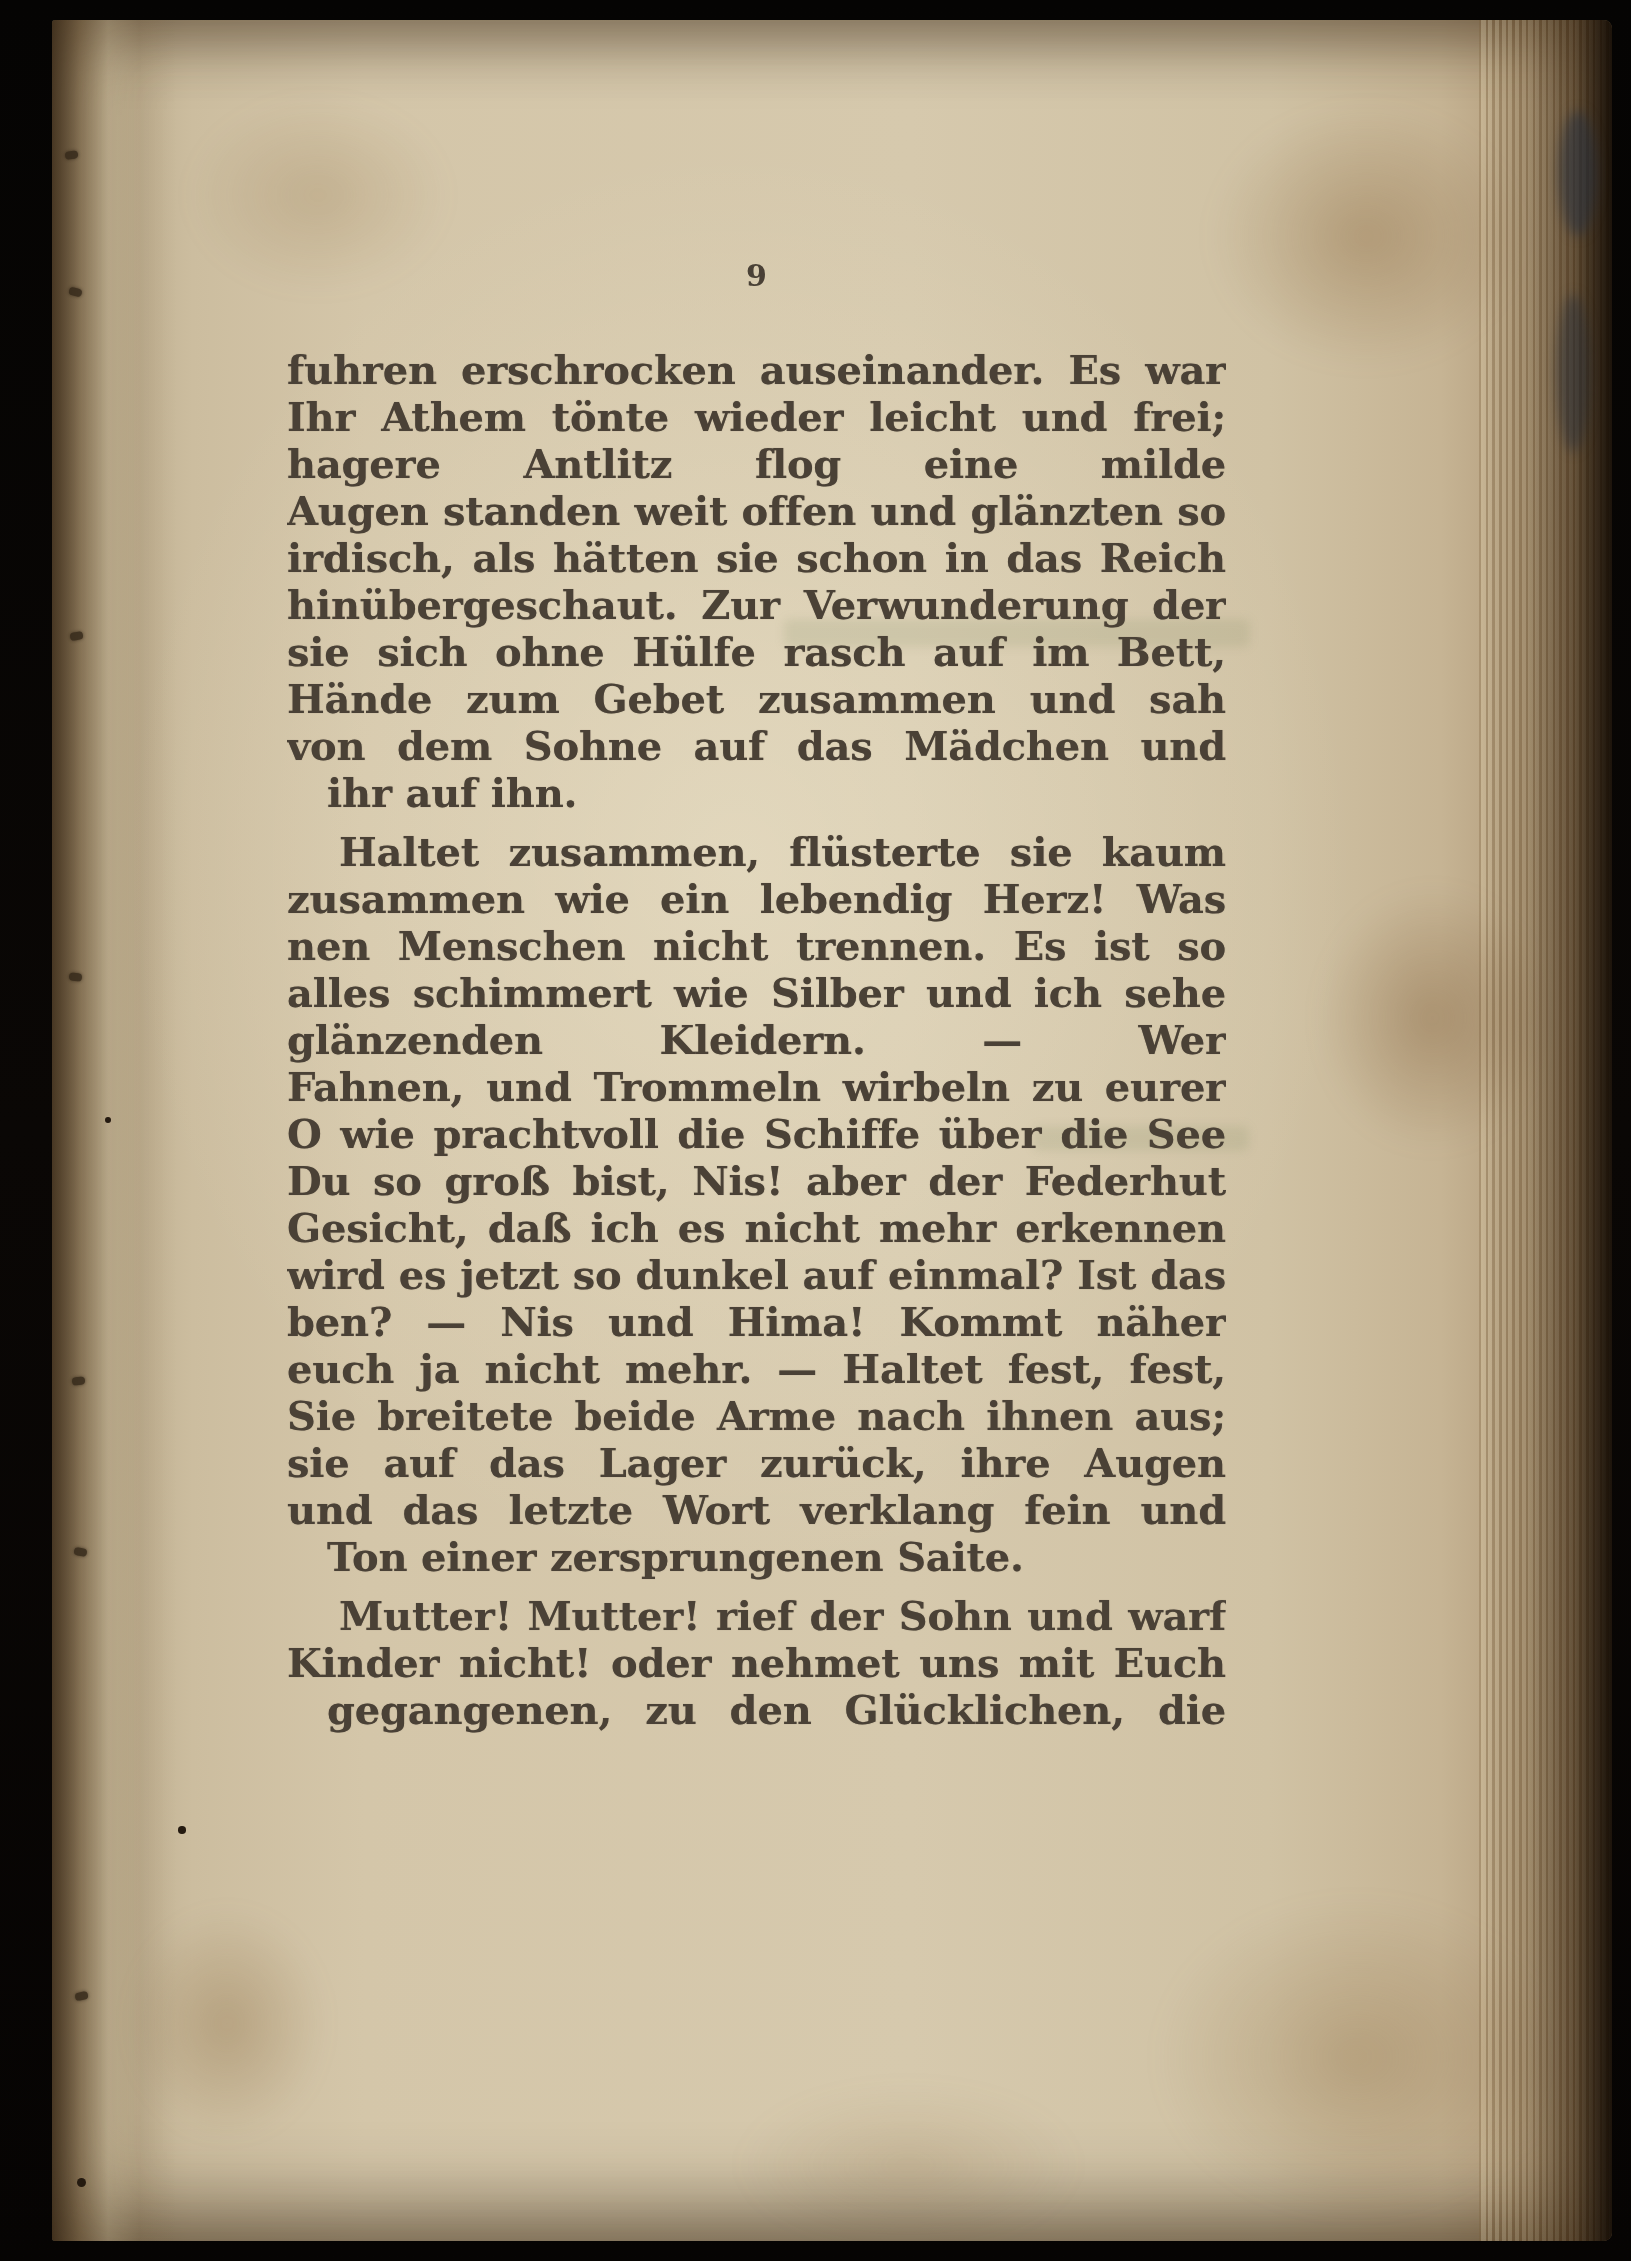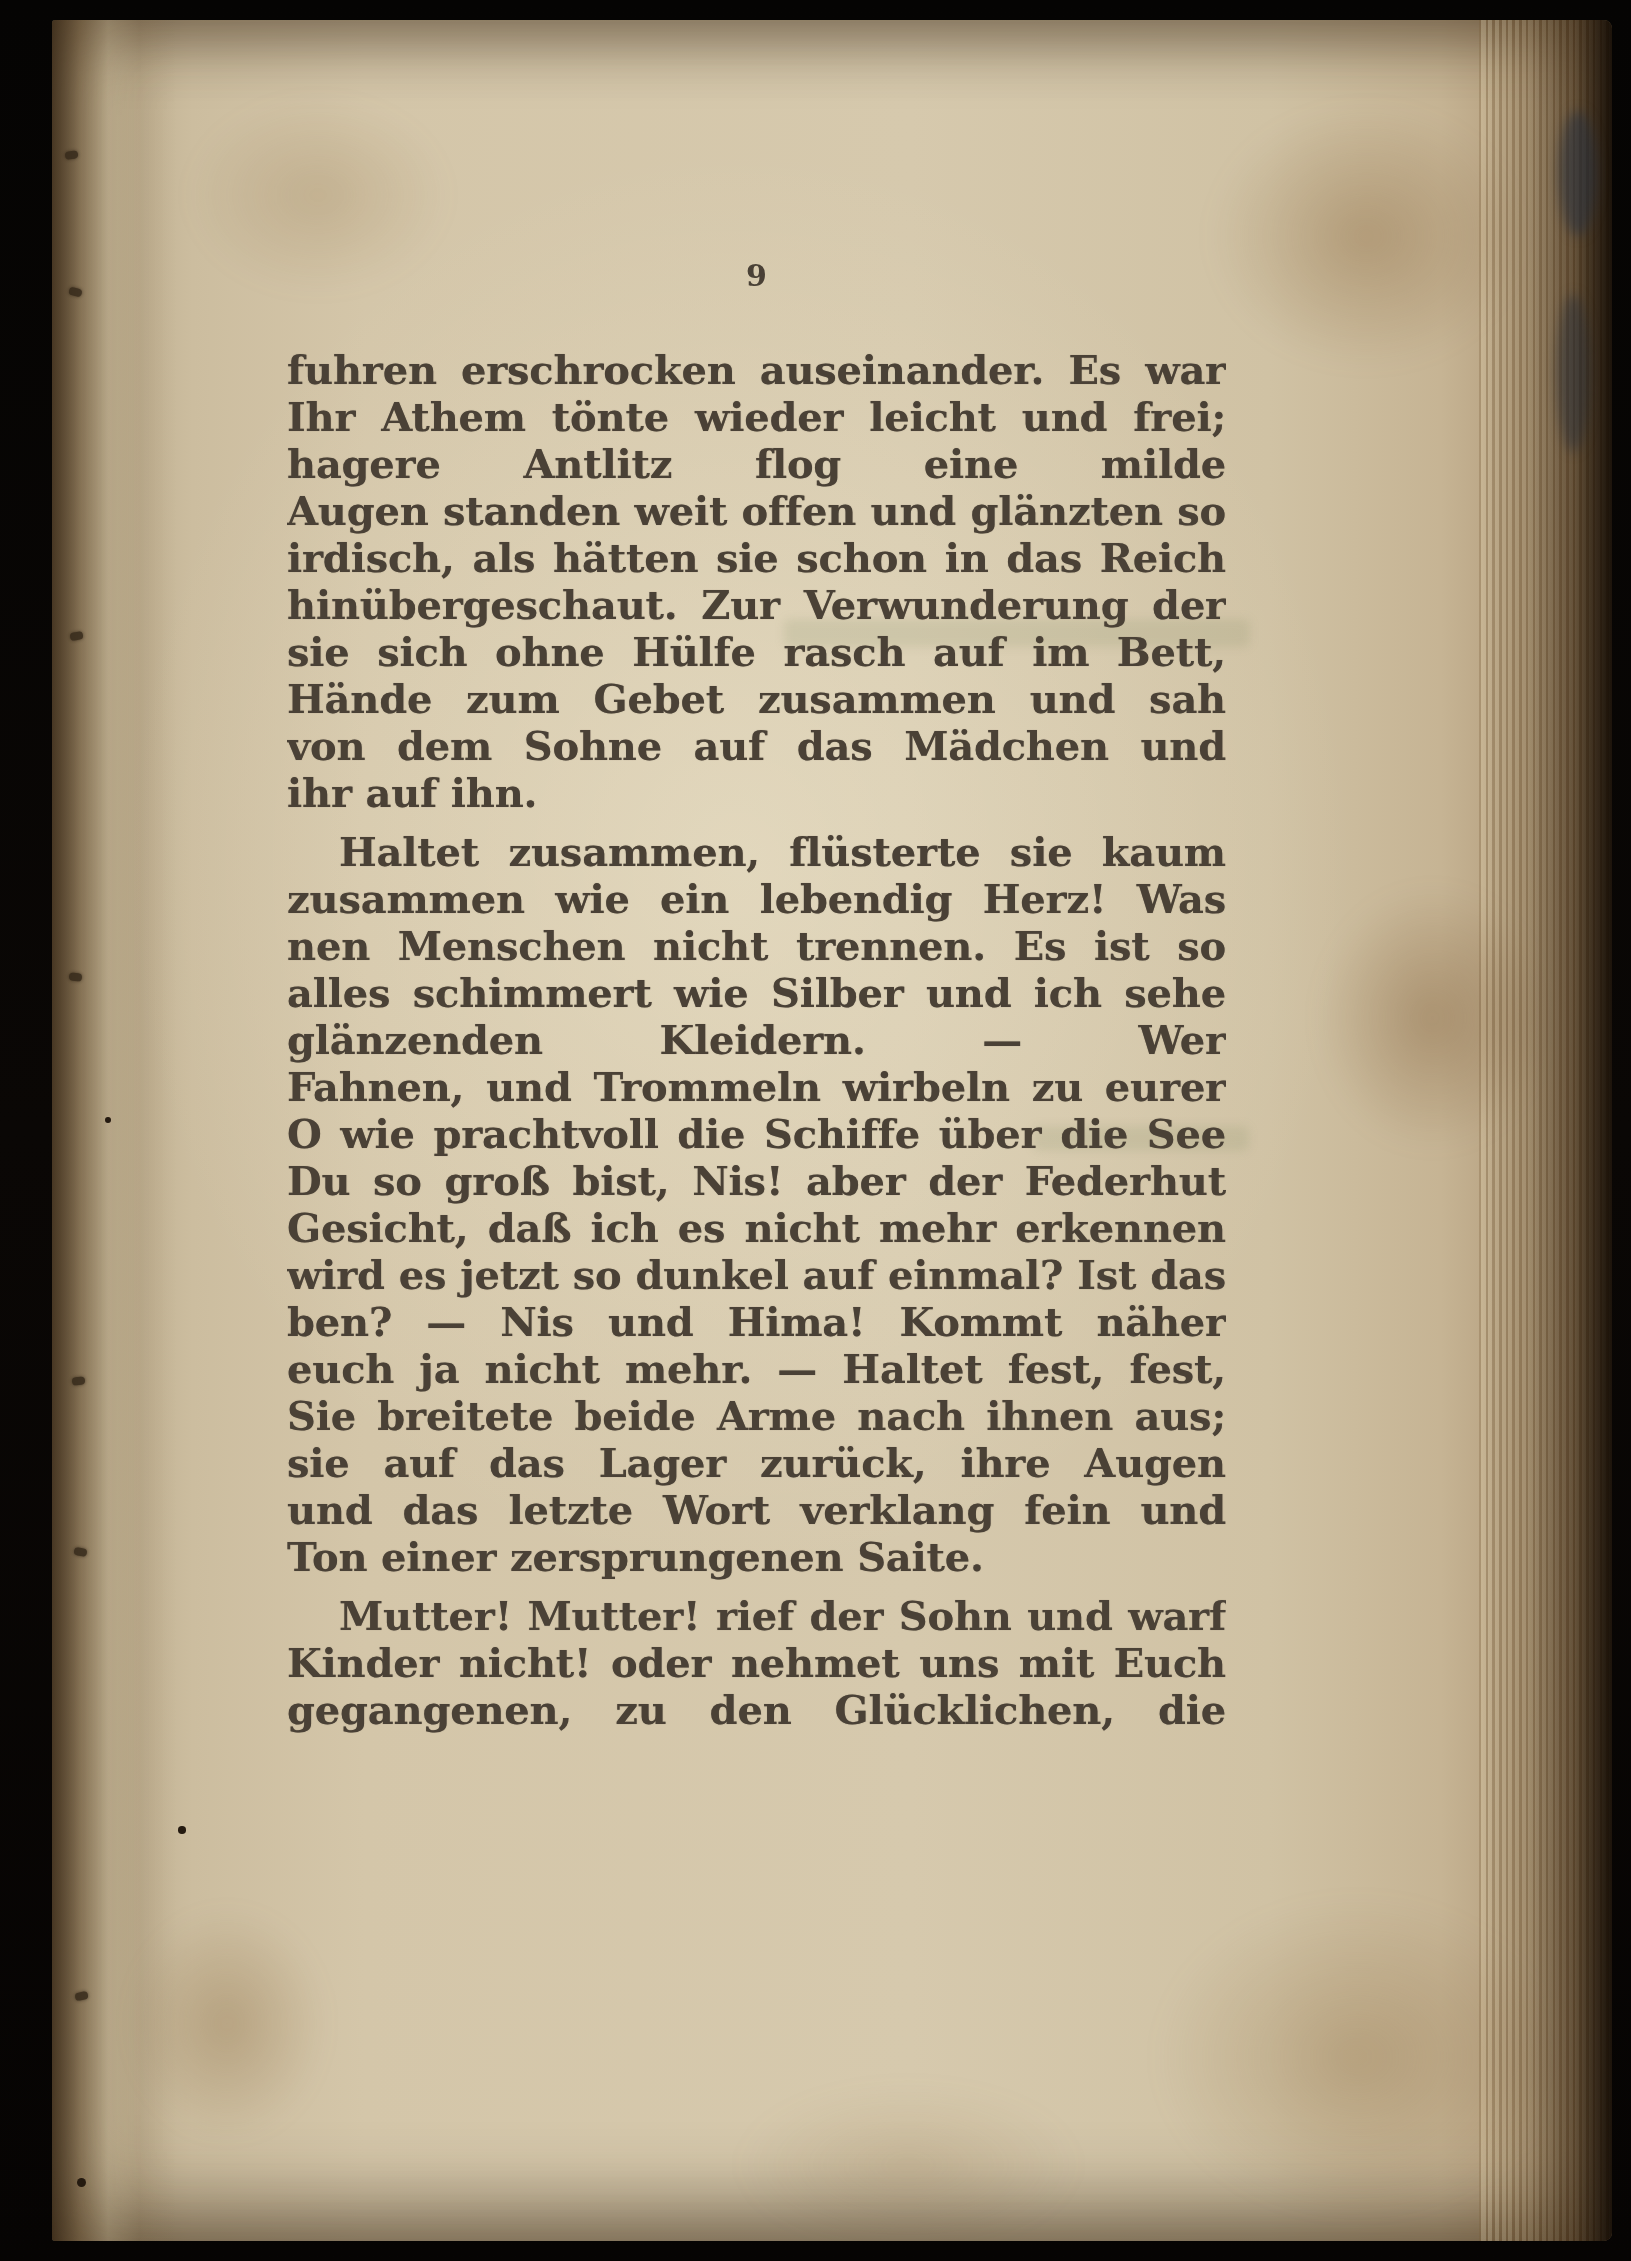--- a/index.html
+++ b/index.html
@@ -44,21 +44,21 @@
     position:absolute;left:235px;top:238px;width:939px;text-align:center;
     font-size:30px;font-weight:700;color:#4a4136;
   }
   .text-block{position:absolute;left:235px;top:326px;width:939px;}
   .line{
     height:47px;line-height:47px;overflow:hidden;
     font-size:40px;font-weight:700;color:#4a4136;letter-spacing:-0.2px;
     text-align:justify;text-align-last:justify;
     text-shadow:0 0 0.8px rgba(74,65,54,0.55);
   }
-  .line.last{text-align-last:left;}
+  .line.last{text-align-last:left;margin-left:40px;}
   .line.indent{padding-left:52px;margin-top:12px;}
 </style>
 </head>
 <body>
 
 <div class="scene">
   <div class="page">
 
     <div class="edge-left"></div>
     <div class="edge-right"></div>

